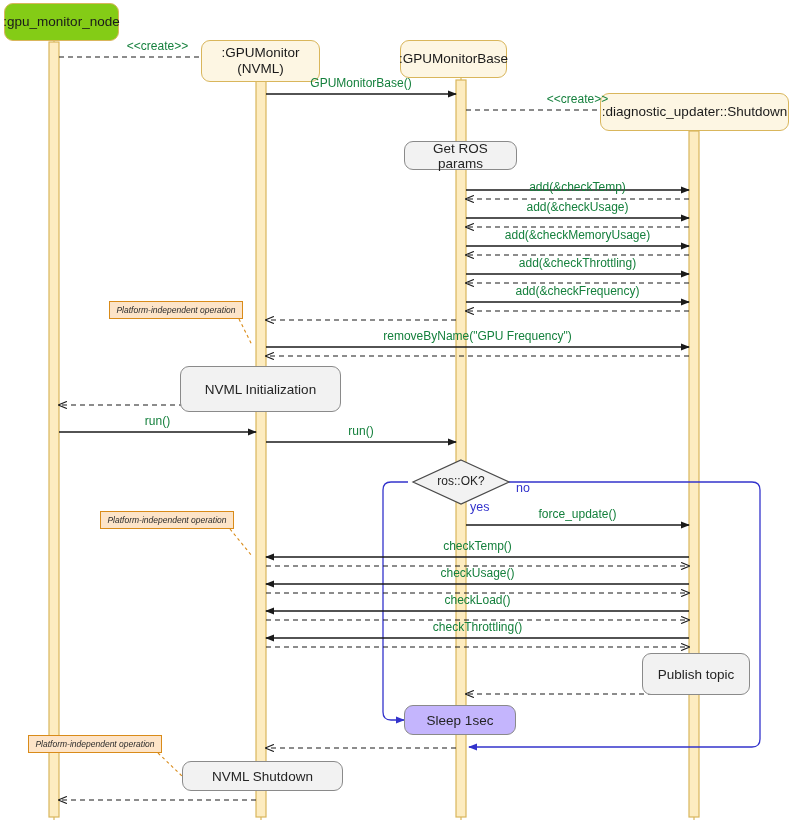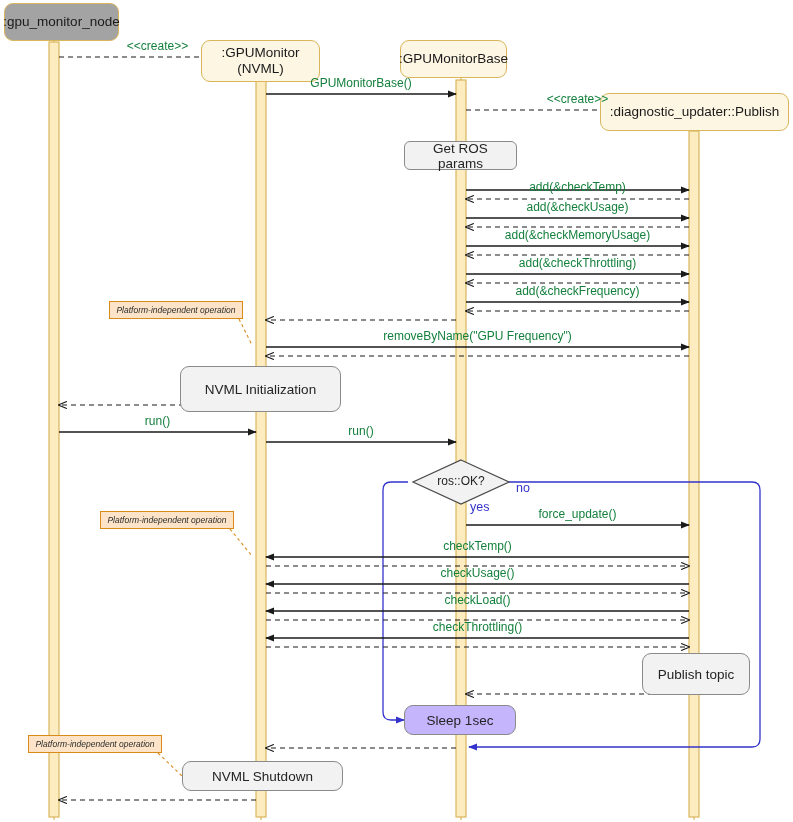--- a/index.html
+++ b/index.html
@@ -182,28 +182,28 @@
         <line x1="256" y1="800" x2="59" y2="800" stroke="#1a1a1a" stroke-width="1.1" stroke-dasharray="5,4" marker-end="url(#arrow-open-r)"></line>
       </g>
     <g id="note-leaders">
         <line x1="239" y1="319" x2="252" y2="345" stroke="#d98b19" stroke-width="1.1" stroke-dasharray="3,3"></line>
         <line x1="230" y1="529" x2="252" y2="556" stroke="#d98b19" stroke-width="1.1" stroke-dasharray="3,3"></line>
         <line x1="158" y1="753" x2="182" y2="776" stroke="#d98b19" stroke-width="1.1" stroke-dasharray="3,3"></line>
       </g>
   </svg>
 
   <div id="participants-layer">
-      <div class="participant" style="left: 4px; top: 3px; width: 115px; height: 38px; background: #a3a3a3; border-color: rgb(217, 182, 92);">:gpu_monitor_node</div>
+      <div class="participant" style="left: 4px; top: 3px; width: 115px; height: 38px; background: #84cc16; border-color: rgb(217, 182, 92);">:gpu_monitor_node</div>
       <div class="participant" style="left: 201px; top: 40px; width: 119px; height: 42px; background: rgb(253, 246, 227); border-color: rgb(217, 182, 92);">:GPUMonitor
 (NVML)</div>
       <div class="participant" style="left: 400px; top: 40px; width: 107px; height: 38px; background: rgb(253, 246, 227); border-color: rgb(217, 182, 92);">:GPUMonitorBase</div>
-      <div class="participant" style="left: 600px; top: 93px; width: 189px; height: 38px; background: rgb(253, 246, 227); border-color: rgb(217, 182, 92);">:diagnostic_updater::Publish</div>
+      <div class="participant" style="left: 600px; top: 93px; width: 189px; height: 38px; background: rgb(253, 246, 227); border-color: rgb(217, 182, 92);">:diagnostic_updater::Shutdown</div>
     </div>
   <div id="actions-layer">
-      <div class="action-box" style="left: 404px; top: 141px; width: 113px; height: 29px; background: rgb(242, 242, 242); border-color: rgb(138, 138, 138); border-radius: 6px;">Get ROS params</div>
+      <div class="action-box" style="left: 404px; top: 141px; width: 113px; height: 29px; background: rgb(242, 242, 242); border-color: rgb(138, 138, 138);">Get ROS params</div>
       <div class="action-box" style="left: 180px; top: 366px; width: 161px; height: 46px; background: rgb(242, 242, 242); border-color: rgb(138, 138, 138);">NVML Initialization</div>
       <div class="action-box" style="left: 642px; top: 653px; width: 108px; height: 42px; background: rgb(242, 242, 242); border-color: rgb(138, 138, 138);">Publish topic</div>
       <div class="action-box" style="left: 404px; top: 705px; width: 112px; height: 30px; background: #c4b5fd; border-color: rgb(138, 138, 138);">Sleep 1sec</div>
       <div class="action-box" style="left: 182px; top: 761px; width: 161px; height: 30px; background: rgb(242, 242, 242); border-color: rgb(138, 138, 138);">NVML Shutdown</div>
     </div>
   <div id="notes-layer">
       <div class="note-box" style="left: 109px; top: 301px; width: 134px; height: 18px; background: rgb(253, 228, 200); border-color: rgb(217, 139, 25);">Platform-independent operation</div>
       <div class="note-box" style="left: 100px; top: 511px; width: 134px; height: 18px; background: rgb(253, 228, 200); border-color: rgb(217, 139, 25);">Platform-independent operation</div>
       <div class="note-box" style="left: 28px; top: 735px; width: 134px; height: 18px; background: rgb(253, 228, 200); border-color: rgb(217, 139, 25);">Platform-independent operation</div>
     </div>

